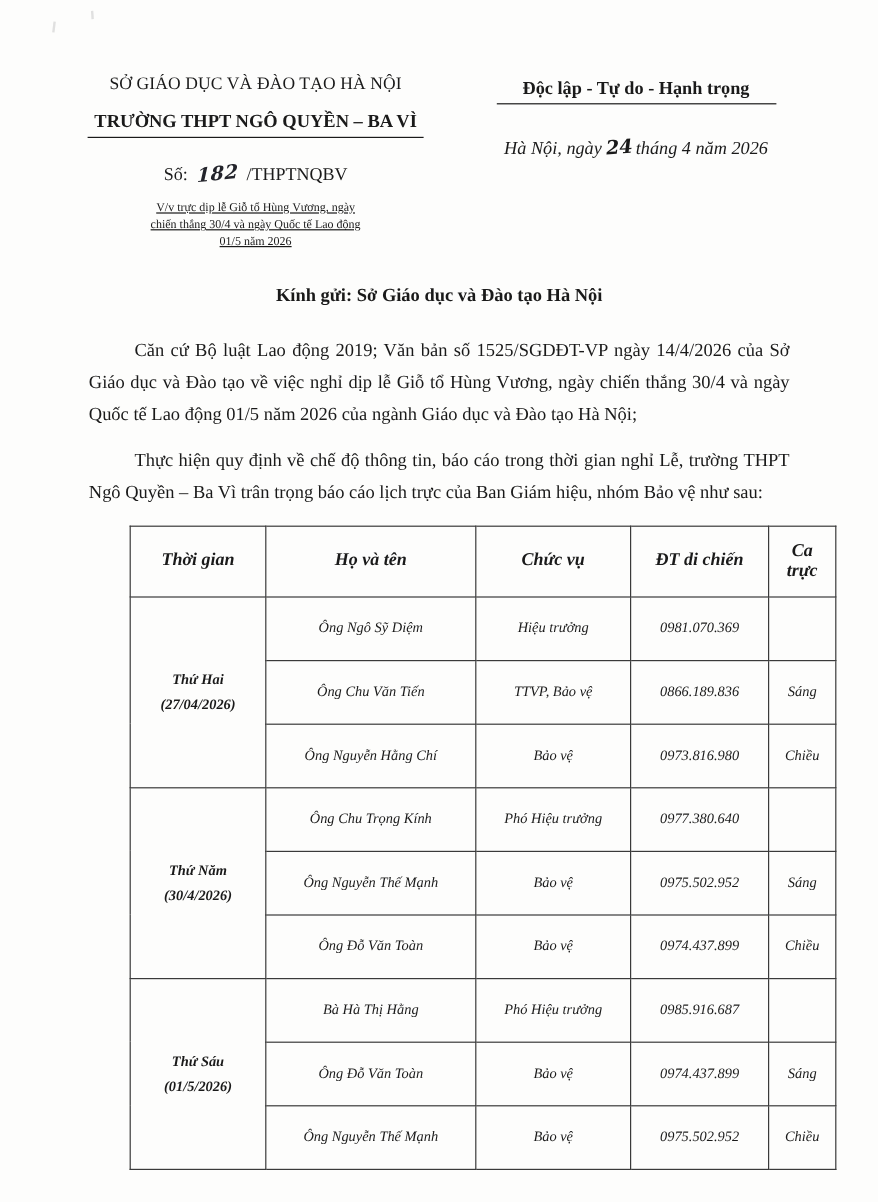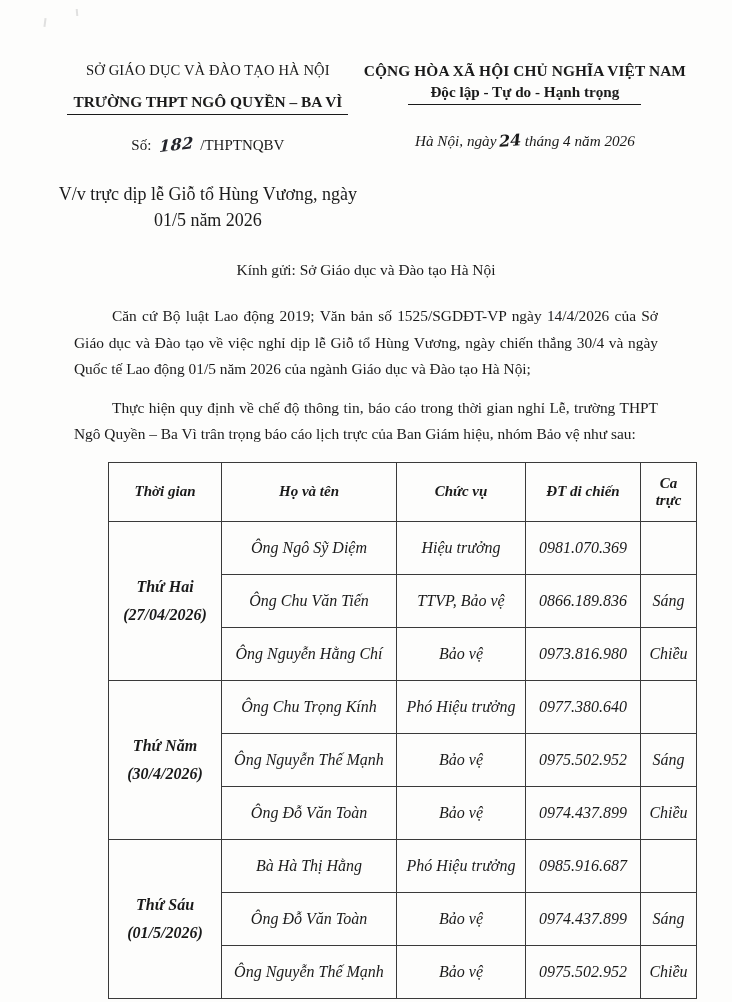--- a/index.html
+++ b/index.html
@@ -93,24 +93,25 @@
     font-weight: bold;
     font-size: 16px;
     letter-spacing: .5px;
     display: inline-block;
     transform: rotate(-6deg) skewX(-8deg);
     margin: 0 6px 0 8px;
     color: #23242b;
   }
 
   .subject {
-    margin-top: 28px;
-    font-size: 18px;
+    margin-top: 12px;
+    font-size: 10px;
     line-height: 1.42;
     text-align: center;
+    text-decoration: underline;
   }
 
   .date-line {
     margin-top: 26px;
     font-size: 15.2px;
     font-style: italic;
     text-align: center;
     white-space: nowrap;
   }
   .date-hand {
@@ -121,20 +122,21 @@
     display: inline-block;
     transform: rotate(-4deg);
     margin: 0 3px;
   }
 
   
   .recipient {
     margin-top: 28px;
     text-align: center;
     font-size: 15.4px;
+    font-weight: bold;
   }
 
   
   .body-text {
     margin: 0 56px 0 56px;
     padding-top: 24px;
   }
   .para {
     font-size: 15.4px;
     line-height: 1.72;
@@ -155,21 +157,21 @@
     border-collapse: collapse;
     width: 588px;
     table-layout: fixed;
     font-style: italic;
   }
   table.duty th,
   table.duty td {
     border: 1px solid #3a3a3a;
     text-align: center;
     vertical-align: middle;
-    font-size: 16px;
+    font-size: 12px;
     padding: 4px 3px;
   }
   table.duty th {
     height: 50px;
     font-weight: bold;
     font-size: 15px;
   }
   table.duty td {
     height: 44px;
   }
@@ -205,26 +207,26 @@
     <div class="header-left">
       <div class="org-line1">SỞ GIÁO DỤC VÀ ĐÀO TẠO HÀ NỘI</div>
       <div class="org-line2">TRƯỜNG THPT NGÔ QUYỀN – BA VÌ</div>
 
       <div class="so-line">
         <span class="so-label">Số:</span><span class="so-number">182</span><span>/THPTNQBV</span>
       </div>
 
       <div class="subject">
         <div>V/v trực dịp lễ Giỗ tổ Hùng Vương, ngày</div>
+        <div>chiến thắng 30/4 và ngày Quốc tế Lao động</div>
         <div>01/5 năm 2026</div>
       </div>
     </div>
 
     <div class="header-right">
-      <div class="nation-line1">CỘNG HÒA XÃ HỘI CHỦ NGHĨA VIỆT NAM</div>
       <div class="nation-line2">Độc lập - Tự do - Hạnh trọng</div>
 
       <div class="date-line">
         <span>Hà Nội, ngày</span><span class="date-hand">24</span><span>tháng 4 năm 2026</span>
       </div>
     </div>
   </div>
 
   <div class="recipient">Kính gửi: Sở Giáo dục và Đào tạo Hà Nội</div>
 

